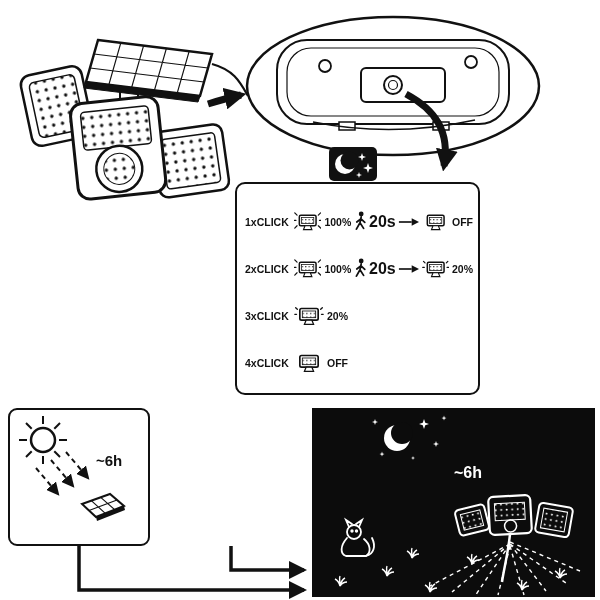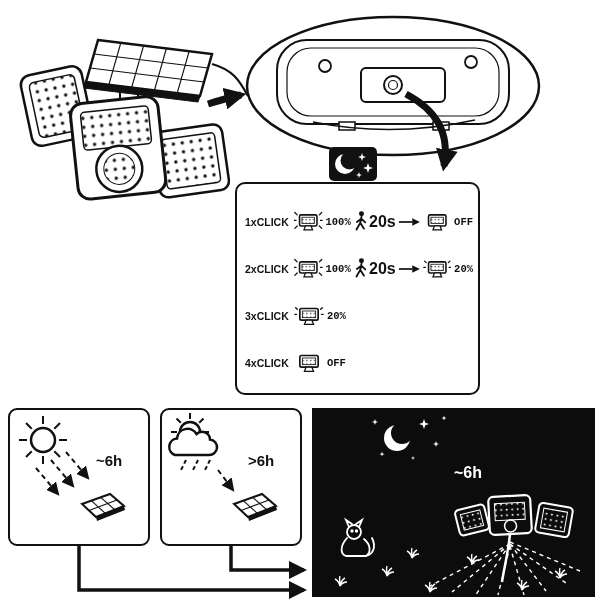--- a/index.html
+++ b/index.html
@@ -7,21 +7,21 @@
   body { background:#fff; font-family:"Liberation Sans", sans-serif; color:#111; }
   .page { position:relative; width:600px; height:600px; background:#fff; overflow:hidden;padding-left:15px; }
   .abs { position:absolute; }
   svg { display:block; }
   .lbl { font-weight:700; color:#111; }
   
   .mode-panel { left:235px; top:182px; width:245px; height:213px;
     border:2.5px solid #111; border-radius:10px; background:#fff; z-index:2; padding-top:14px; }
   .mode-row { display:flex; align-items:center; height:47px; padding:0 4px 0 8px; gap:2px; }
   .click-label { width:47px; font-size:10.5px; font-weight:700; flex:none; }
-  .state-label { font-size:10.5px; font-weight:700; flex:none; padding:0 1px;font-family:Liberation Mono, monospace; }
+  .state-label { font-size:10.5px; font-weight:700; flex:none; padding:0 1px; }
   .delay-label { font-size:16px; font-weight:700; flex:none; }
   
   .charge-box { border:2.5px solid #111; border-radius:9px; background:#fff; z-index:2; }
   .charge-box .dur { position:absolute; left:86px; top:42px; font-size:15px; font-weight:700; }
   
   .night-panel { left:312px; top:408px; width:283px; height:189px; background:#0c0c0c; z-index:2; }
   .night-dur { position:absolute; left:142px; top:56px; font-size:16px; font-weight:700; color:#fff; }
   .connector-layer { left:0; top:0; z-index:5; pointer-events:none; }
   .z3 { z-index:3; } .z1 { z-index:1; }
 </style>
@@ -233,45 +233,20 @@
           <line x1="26" y1="58" x2="48" y2="84" marker-end="url(#ahS)"></line>
           <line x1="41" y1="50" x2="63" y2="76" marker-end="url(#ahS)"></line>
           <line x1="56" y1="42" x2="78" y2="68" marker-end="url(#ahS)"></line>
         </g>
       </g>
       <use href="#solarpanel" transform="translate(72,84)"></use>
     </svg>
     <span class="dur lbl">~6h</span>
   </div>
 
-  <div class="abs charge-box" style="left:160px; top:408px; width:142px; height:138px;">
-    <svg width="137" height="133" viewBox="0 0 137 133">
-      <g stroke="#111" fill="none">
-        <g>
-          <circle cx="28" cy="22" r="10" stroke-width="2.5"></circle>
-          <g stroke-width="2">
-            <line x1="41" y1="22" x2="47" y2="22"></line>
-              <line x1="37.2" y1="12.8" x2="41.5" y2="8.5"></line>
-            <line x1="28" y1="9" x2="28" y2="3"></line>
-              <line x1="18.8" y1="12.8" x2="14.5" y2="8.5"></line>
-            <line x1="15" y1="22" x2="9" y2="22"></line>
-          </g>
-          <path d="M13,45 a8.5,8.5 0 0 1 2,-16.5 a10.5,10.5 0 0 1 19.5,-4.5 a8,8 0 0 1 13.5,5.5 a7,7 0 0 1 -1.5,15.5 Z" fill="#fff" stroke-width="2.5"></path>
-        </g>
-        <g stroke-width="2" stroke-dasharray="4 3">
-          <line x1="24" y1="50" x2="19" y2="60"></line>
-          <line x1="36" y1="50" x2="31" y2="60"></line>
-          <line x1="48" y1="50" x2="43" y2="60"></line>
-        </g>
-        <line x1="56" y1="60" x2="71" y2="80" stroke-width="2" stroke-dasharray="5 4" marker-end="url(#ahS)"></line>
-      </g>
-      <use href="#solarpanel" transform="translate(72,84)"></use>
-    </svg>
-    <span class="dur lbl">&gt;6h</span>
-  </div>
 
   <div class="abs night-panel">
     <svg width="283" height="189" viewBox="0 0 283 189">
       <g>
         <circle cx="85" cy="30" r="13" fill="#fff"></circle>
         <circle cx="90" cy="25" r="11" fill="#0c0c0c"></circle>
       </g>
       <g fill="#fff">
         <use href="#star4" transform="translate(112,16) scale(5)"></use>
         <use href="#star4" transform="translate(124,36) scale(3)"></use>

